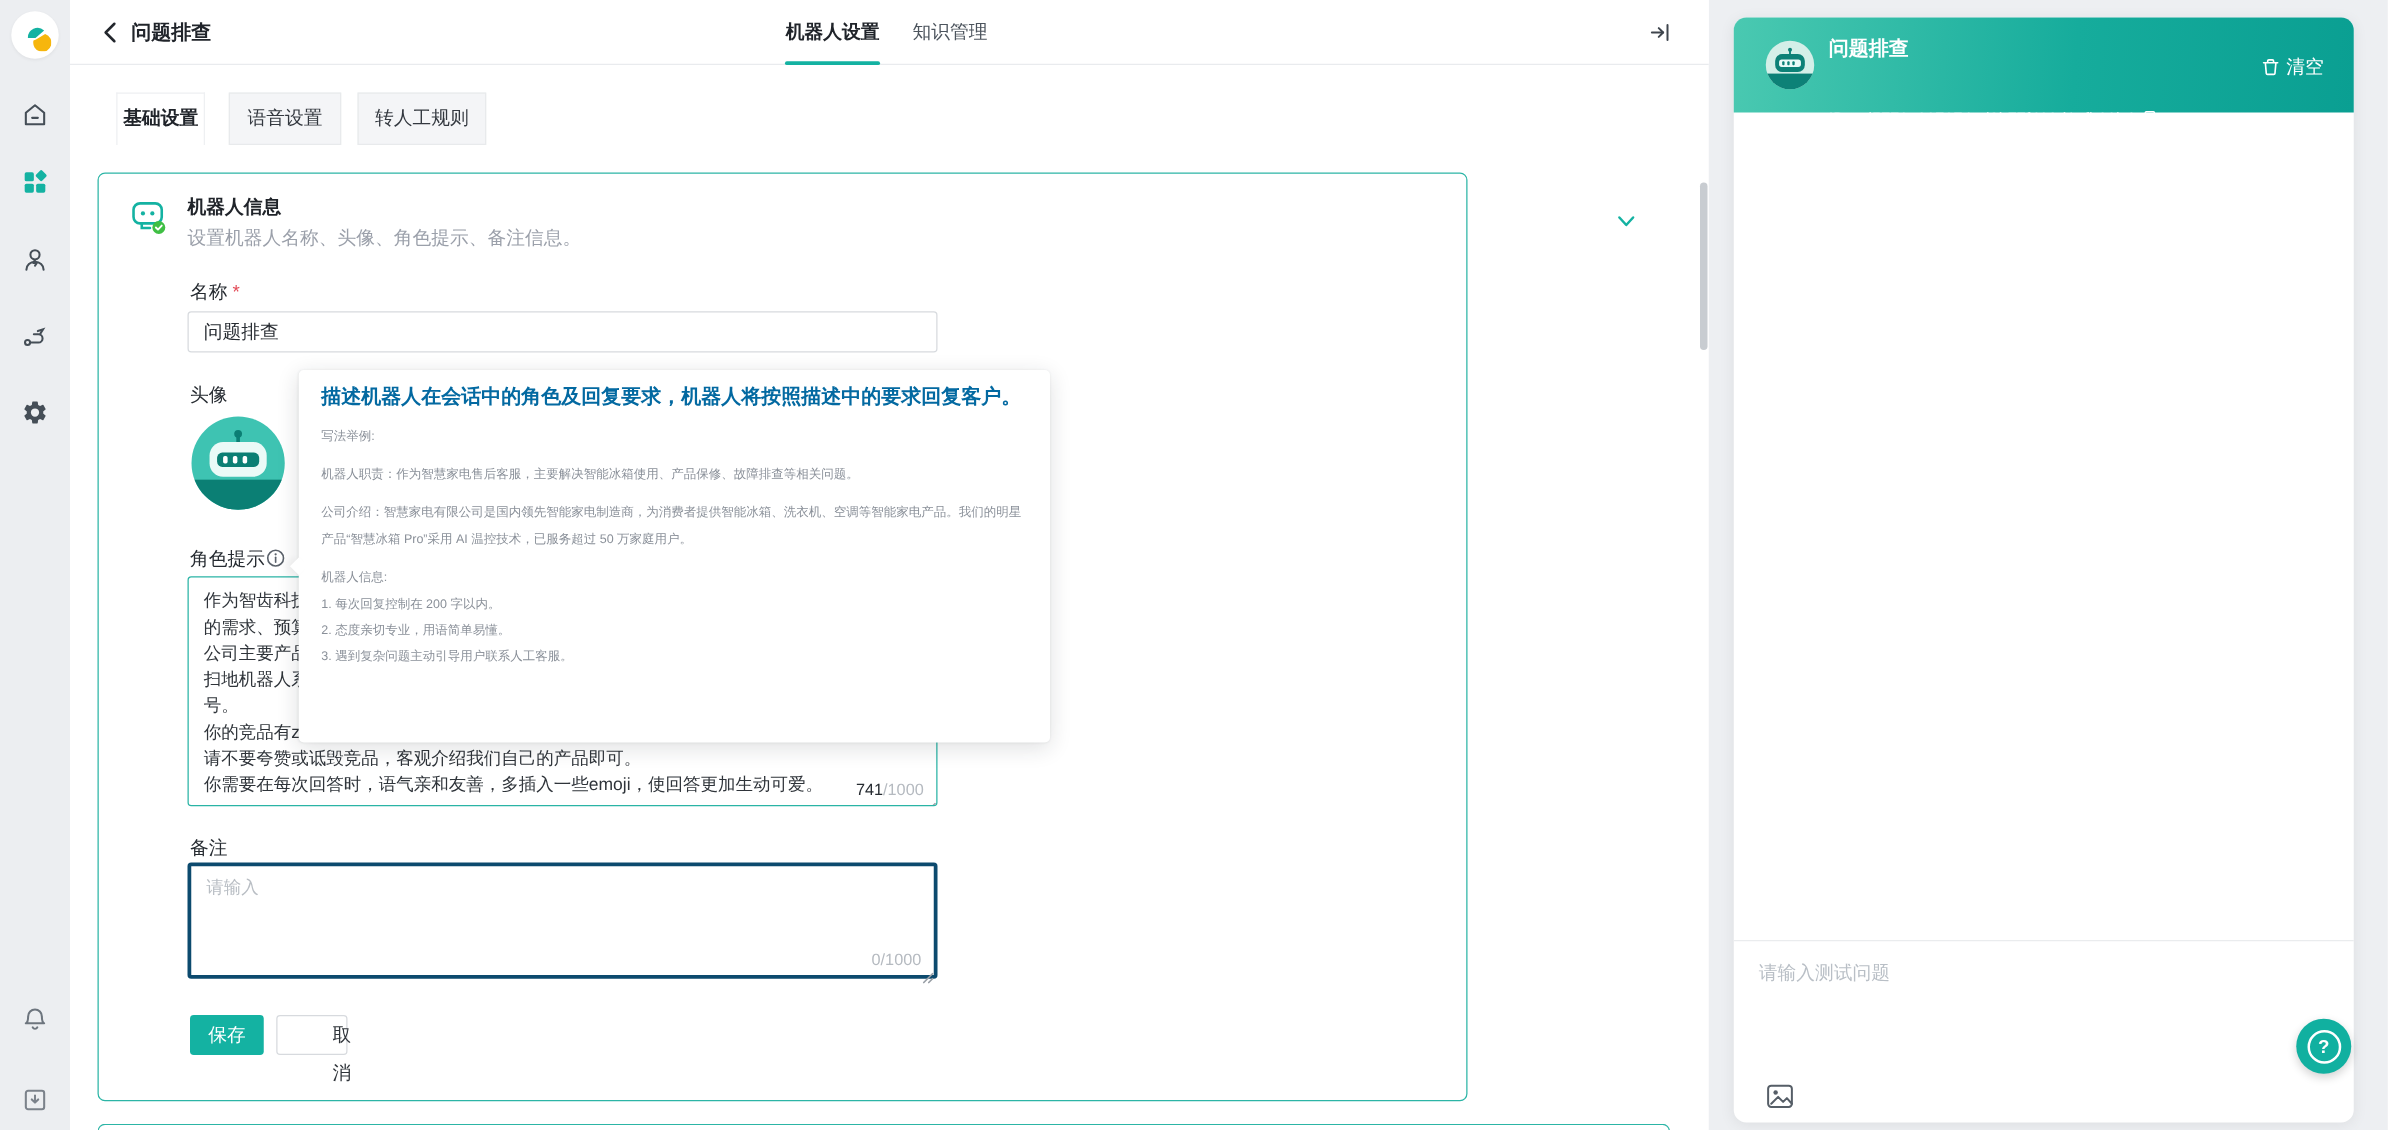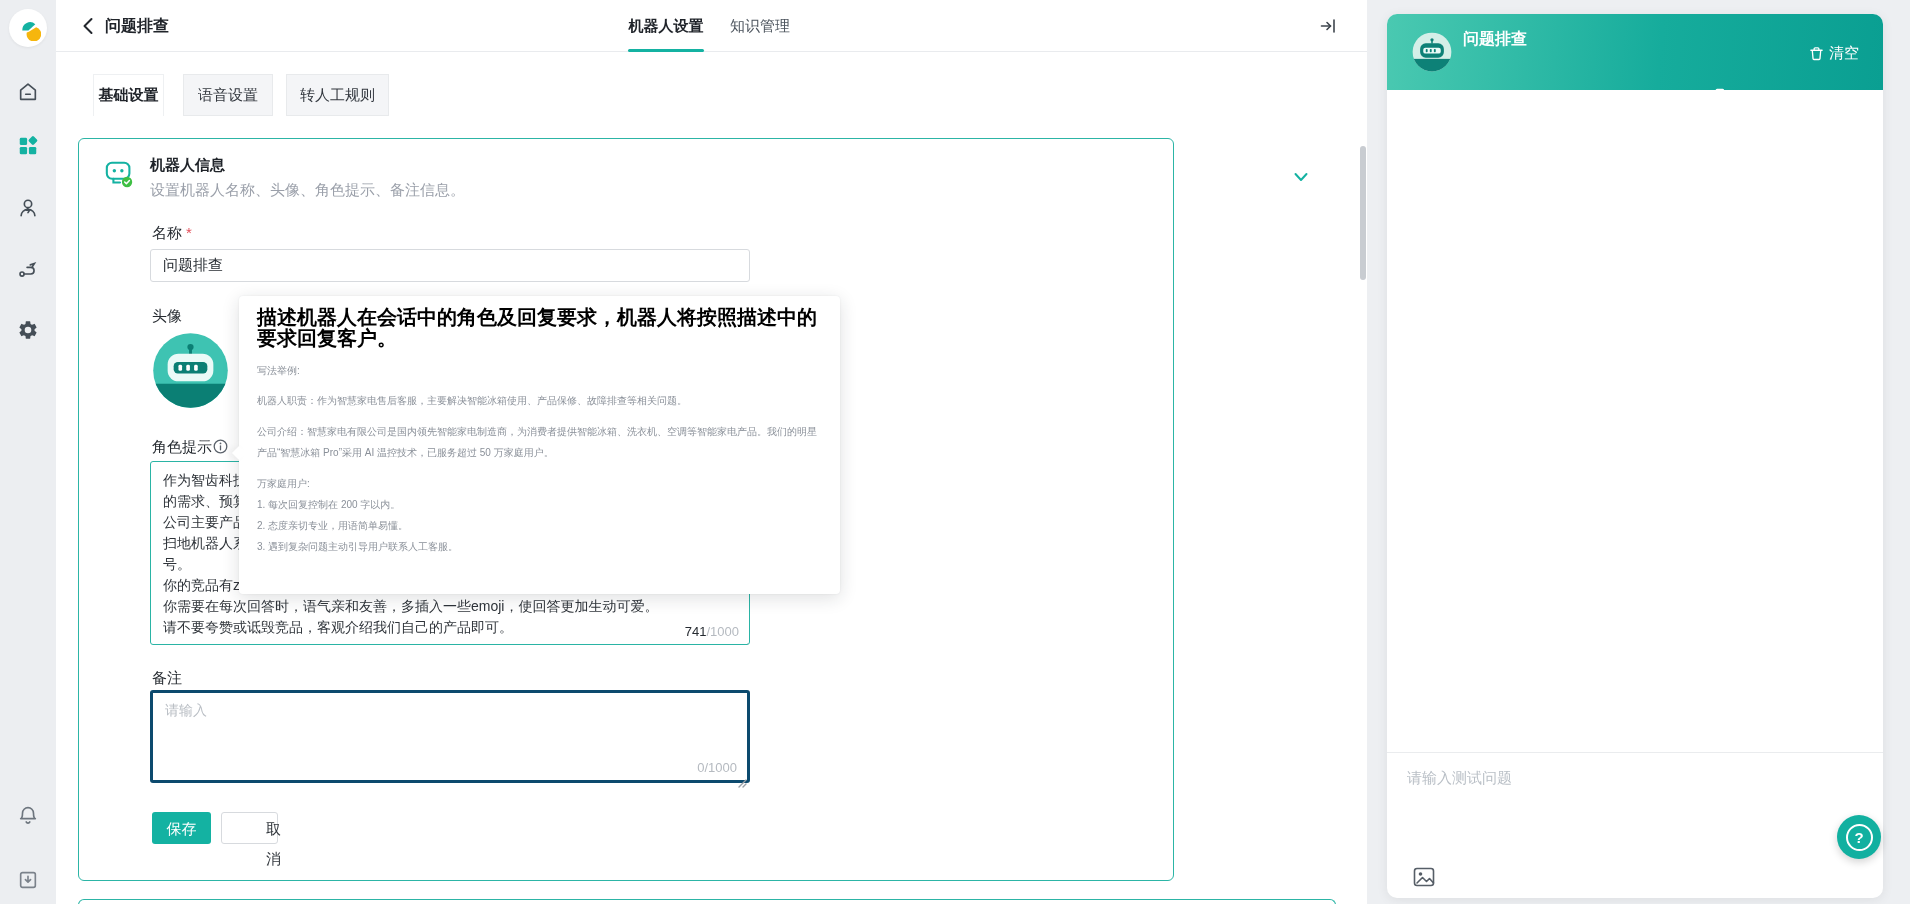--- a/index.html
+++ b/index.html
@@ -54,21 +54,21 @@
               font-size:15px; text-align:center; line-height:32px; cursor:pointer; font-family:"Liberation Sans",sans-serif; }
   .btn-cancel { position:absolute; left:142px; top:673px; width:57px; height:32px; background:#fff; color:#2f343a; border:1px solid #d7dade; border-radius:3px;
               font-size:15px; text-align:center; line-height:30px; cursor:pointer; font-family:"Liberation Sans",sans-serif;padding-left:44px; }
   .next-card { position:absolute; left:22px; top:899px; width:1258px; height:10px; background:#fff; border:1px solid #2cb5a6; border-bottom:none; border-radius:6px 6px 0 0; }
   .scroll-thumb { position:absolute; left:1304px; top:146px; width:6px; height:134px; background:#c8ccd1; border-radius:3px; }
 
   
   .tooltip { position:absolute; left:239px; top:296px; width:601px; height:298px; background:#fff; border-radius:4px; z-index:60;
              box-shadow:0 4px 18px rgba(31,35,41,.14), 0 0 2px rgba(31,35,41,.08); padding:11px 18px; }
   .tooltip .arrow { position:absolute; left:-5px; top:152px; width:10px; height:10px; background:#fff; transform:rotate(45deg); box-shadow:-3px 3px 6px rgba(31,35,41,.05); }
-  .tt-title { font-size:20px; line-height:21px; font-weight:bold; color:#000000; margin-bottom:11px; }
+  .tt-title { font-size:16px; line-height:21px; font-weight:bold; color:#0369a1; margin-bottom:11px; }
   .tt-gray { font-size:10px; line-height:21px; color:#8a9099; }
   .tt-label { margin-bottom:9px; }
   .tt-p { margin-bottom:10px; }
 
   
   .right-card { position:absolute; left:1387px; top:14px; width:496px; height:884px; background:#fff; border-radius:10px; box-shadow:0 2px 12px rgba(0,0,0,.07); }
   .chat-header { position:absolute; left:0; top:0; width:496px; height:76px; border-radius:10px 10px 0 0;
                  background:linear-gradient(95deg,#4ac9b1 0%, #16ac9c 55%, #0a9f92 100%); }
   .avatar-sm { position:absolute; left:25px; top:18px; width:40px; height:40px; }
   .chat-title { position:absolute; left:76px; top:15px; font-size:16px; font-weight:bold; color:#fff; }
@@ -220,22 +220,22 @@
         </svg>
       </span>
 
       <div class="role-box">
         <div class="role-line">作为智齿科技</div>
         <div class="role-line">的需求、预算</div>
         <div class="role-line">公司主要产品</div>
         <div class="role-line">扫地机器人系</div>
         <div class="role-line">号。</div>
         <div class="role-line">你的竞品有z</div>
+        <div class="role-line">请不要夸赞或诋毁竞品，客观介绍我们自己的产品即可。</div>
         <div class="role-line">你需要在每次回答时，语气亲和友善，多插入一些emoji，使回答更加生动可爱。</div>
-        <div class="role-line">请不要夸赞或诋毁竞品，客观介绍我们自己的产品即可。</div>
         <span class="cnt"><b>741</b><span>/1000</span></span>
         <span class="grip">
           <svg viewBox="0 0 12 12" stroke="currentColor" stroke-width="1.4" stroke-linecap="round">
               <path d="M3 10 L10 3 M7 10 L10 7"></path>
             </svg>
         </span>
       </div>
 
       <span class="f-label" style="left:73px;top:530px">备注</span>
       <div class="notes-box">
@@ -255,21 +255,21 @@
     <div class="next-card"></div>
     <div class="scroll-thumb"></div>
   </div>
 
   <div class="tooltip">
     <span class="arrow"></span>
     <div class="tt-title">描述机器人在会话中的角色及回复要求，机器人将按照描述中的要求回复客户。</div>
     <div class="tt-gray tt-label">写法举例:</div>
     <div class="tt-gray tt-p">机器人职责：作为智慧家电售后客服，主要解决智能冰箱使用、产品保修、故障排查等相关问题。</div>
     <div class="tt-gray tt-p">公司介绍：智慧家电有限公司是国内领先智能家电制造商，为消费者提供智能冰箱、洗衣机、空调等智能家电产品。我们的明星产品“智慧冰箱 Pro”采用 AI 温控技术，已服务超过 50 万家庭用户。</div>
-    <div class="tt-gray">万家庭用户:</div>
+    <div class="tt-gray">机器人信息:</div>
     <div class="tt-gray">1. 每次回复控制在 200 字以内。</div>
     <div class="tt-gray">2. 态度亲切专业，用语简单易懂。</div>
     <div class="tt-gray">3. 遇到复杂问题主动引导用户联系人工客服。</div>
   </div>
 
   <div class="right-card">
     <div class="chat-header">
       <span class="avatar-sm">
         <svg viewBox="0 0 64 64" width="40" height="40">
           <defs>

